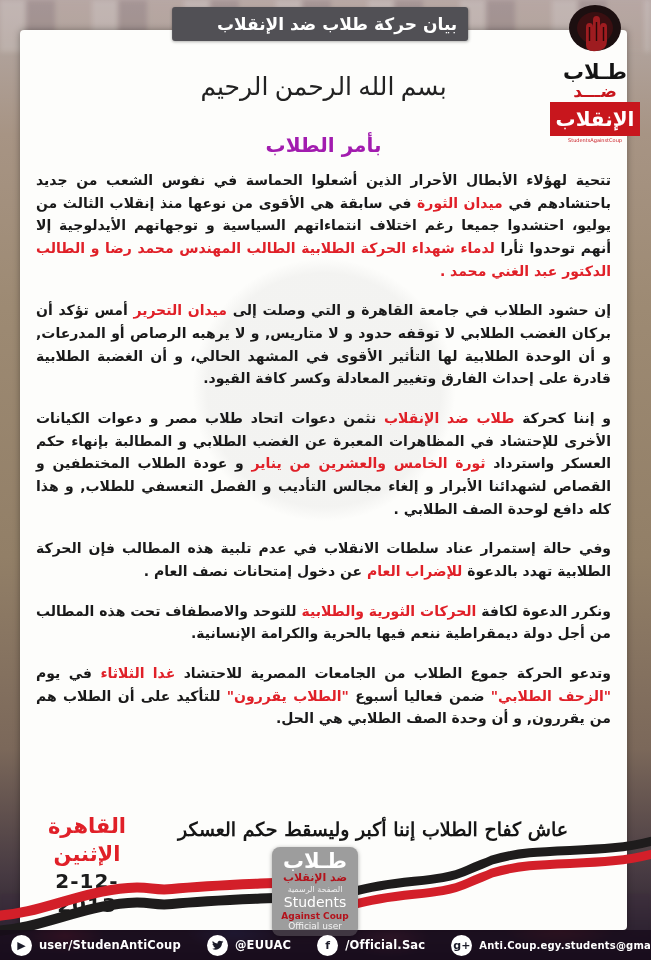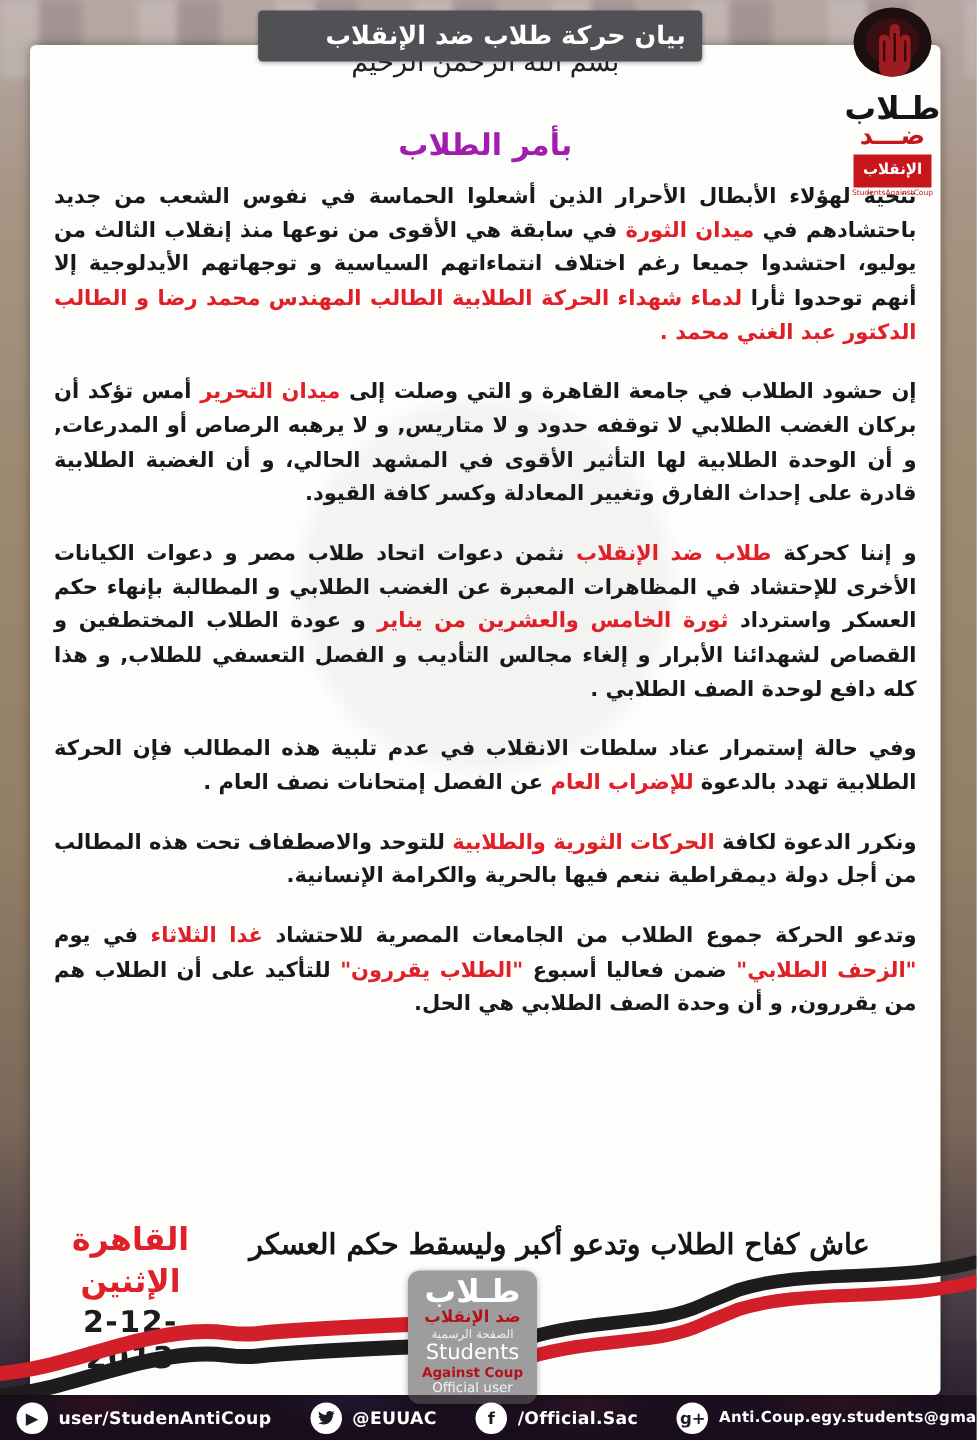--- a/index.html
+++ b/index.html
@@ -35,26 +35,26 @@
   .title-bar { position:absolute; top:7px; left:50%; transform:translateX(-52%);
     width:296px; height:34px; background:#515055; color:#fff; z-index:3;
     display:flex; align-items:center; justify-content:center;
     font-size:17px; font-weight:bold; direction:rtl; border-radius:3px;
     box-shadow:0 1px 3px rgba(0,0,0,.3);padding-left:35px; }
   
   .logo { position:absolute; top:3px; right:9px; width:94px; text-align:center; z-index:3; direction:rtl; }
   .logo .emblem { display:block; margin:0 auto; }
   .logo .l1 { font-size:21px; font-weight:bold; color:#141414; letter-spacing:1px; line-height:1.05; }
   .logo .l2 { font-size:17px; font-weight:bold; color:#c8161d; line-height:1.05; letter-spacing:2px; }
-  .logo .l3 { display:inline-block; font-size:10px; font-weight:bold; color:#fff; background:#c8161d; padding:5px 6px; margin-top:1px; line-height:1.2; }
+  .logo .l3 { display:inline-block; font-size:20px; font-weight:bold; color:#fff; background:#c8161d; padding:5px 6px; margin-top:1px; line-height:1.2; }
   .logo .l4 { font-size:5px; color:#c8161d; margin-top:1px; }
   
   .content { position:absolute; inset:0; padding:0 16px; direction:rtl; }
-  .bismillah { text-align:center; font-size:18px; color:#222;
-    font-family:Liberation Sans, sans-serif; }
+  .bismillah { margin-top:42px; text-align:center; font-size:25px; color:#222;
+    font-family:Liberation Serif, serif; }
   .heading { margin-top:32px; text-align:center; font-size:20px; font-weight:bold; color:#a21caf; }
   .paras { margin-top:12px; }
   .para { font-size:14px; font-weight:bold; color:#191919; line-height:1.62;
     text-align:justify; margin-bottom:17px; }
   .para .r { color:#e02028; }
   
   .dateline { position:absolute; left:28px; top:812px; width:118px; text-align:center; z-index:4; }
   .dateline .city, .dateline .day { font-size:21px; font-weight:bold; color:#e02028; line-height:1.35; }
   .dateline .date { font-size:20px; font-weight:bold; color:#1c1c1c; letter-spacing:1px; direction:ltr; }
   .slogan { position:absolute; left:150px; top:818px; width:446px; text-align:center; z-index:4;
@@ -91,21 +91,21 @@
 
 <div class="card">
   <div class="watermark"></div>
   <div class="content">
     <div class="bismillah">بسم الله الرحمن الرحيم</div>
     <div class="heading">بأمر الطلاب</div>
     <div class="paras">
       <p class="para"><span>تتحية لهؤلاء الأبطال الأحرار الذين أشعلوا الحماسة في نفوس الشعب من جديد باحتشادهم في </span><span class="r">ميدان الثورة</span><span> في سابقة هي الأقوى من نوعها منذ إنقلاب الثالث من يوليو، احتشدوا جميعا رغم اختلاف انتماءاتهم السياسية و توجهاتهم الأيدلوجية إلا أنهم توحدوا ثأرا </span><span class="r">لدماء شهداء الحركة الطلابية الطالب المهندس محمد رضا و الطالب الدكتور عبد الغني محمد .</span></p>
       <p class="para"><span>إن حشود الطلاب في جامعة القاهرة و التي وصلت إلى </span><span class="r">ميدان التحرير</span><span> أمس تؤكد أن بركان الغضب الطلابي لا توقفه حدود و لا متاريس, و لا يرهبه الرصاص أو المدرعات, و أن الوحدة الطلابية لها التأثير الأقوى في المشهد الحالي، و أن الغضبة الطلابية قادرة على إحداث الفارق وتغيير المعادلة وكسر كافة القيود.</span></p>
       <p class="para"><span>و إننا كحركة </span><span class="r">طلاب ضد الإنقلاب</span><span> نثمن دعوات اتحاد طلاب مصر و دعوات الكيانات الأخرى للإحتشاد في المظاهرات المعبرة عن الغضب الطلابي و المطالبة بإنهاء حكم العسكر واسترداد </span><span class="r">ثورة الخامس والعشرين من يناير</span><span> و عودة الطلاب المختطفين و القصاص لشهدائنا الأبرار و إلغاء مجالس التأديب و الفصل التعسفي للطلاب, و هذا كله دافع لوحدة الصف الطلابي .</span></p>
-      <p class="para"><span>وفي حالة إستمرار عناد سلطات الانقلاب في عدم تلبية هذه المطالب فإن الحركة الطلابية تهدد بالدعوة </span><span class="r">للإضراب العام</span><span> عن الفصل إمتحانات نصف العام .</span></p>
+      <p class="para"><span>وفي حالة إستمرار عناد سلطات الانقلاب في عدم تلبية هذه المطالب فإن الحركة الطلابية تهدد بالدعوة </span><span class="r">للإضراب العام</span><span> عن دخول إمتحانات نصف العام .</span></p>
       <p class="para"><span>ونكرر الدعوة لكافة </span><span class="r">الحركات الثورية والطلابية</span><span> للتوحد والاصطفاف تحت هذه المطالب من أجل دولة ديمقراطية ننعم فيها بالحرية والكرامة الإنسانية.</span></p>
       <p class="para"><span>وتدعو الحركة جموع الطلاب من الجامعات المصرية للاحتشاد </span><span class="r">غدا الثلاثاء</span><span> في يوم </span><span class="r">"الزحف الطلابي"</span><span> ضمن فعاليا أسبوع </span><span class="r">"الطلاب يقررون"</span><span> للتأكيد على أن الطلاب هم من يقررون, و أن وحدة الصف الطلابي هي الحل.</span></p>
     </div>
   </div>
 </div>
 
 <div class="title-bar">بيان حركة طلاب ضد الإنقلاب</div>
 
 <div class="logo">
   <svg class="emblem" width="58" height="58" viewBox="0 0 58 58">
@@ -119,21 +119,21 @@
   <div class="l3">الإنقلاب</div>
   <div class="l4">StudentsAgainstCoup</div>
 </div>
 
 <div class="dateline">
   <div class="city">القاهرة</div>
   <div class="day">الإثنين</div>
   <div class="date">2-12-2013</div>
 </div>
 
-<div class="slogan">عاش كفاح الطلاب وتدعو أكبر وليسقط حكم العسكر</div>
+<div class="slogan">عاش كفاح الطلاب إننا أكبر وليسقط حكم العسكر</div>
 
 <svg class="ribbon" width="651" height="112" viewBox="0 0 651 112">
 
   <path d="M352,64 C400,50 438,56 468,42 C479,37 483,36 492,32 C540,17 600,28 656,12" stroke="#1e1c1c" stroke-width="9" fill="none" stroke-linecap="round"></path>
   <path d="M352,77 C400,63 438,69 468,55 C479,50 483,49 492,45 C540,30 600,41 656,25" stroke="#d31f29" stroke-width="9" fill="none" stroke-linecap="round"></path>
 
   <path d="M-6,88 C40,86 78,64 128,60 C150,58 153,63 172,61 C232,55 292,56 348,50" stroke="#d31f29" stroke-width="10" fill="none" stroke-linecap="round"></path>
   <path d="M-6,103 C40,101 78,79 128,75 C150,73 153,78 172,76 C232,70 292,71 348,65" stroke="#1e1c1c" stroke-width="10" fill="none" stroke-linecap="round"></path>
 </svg>
 

